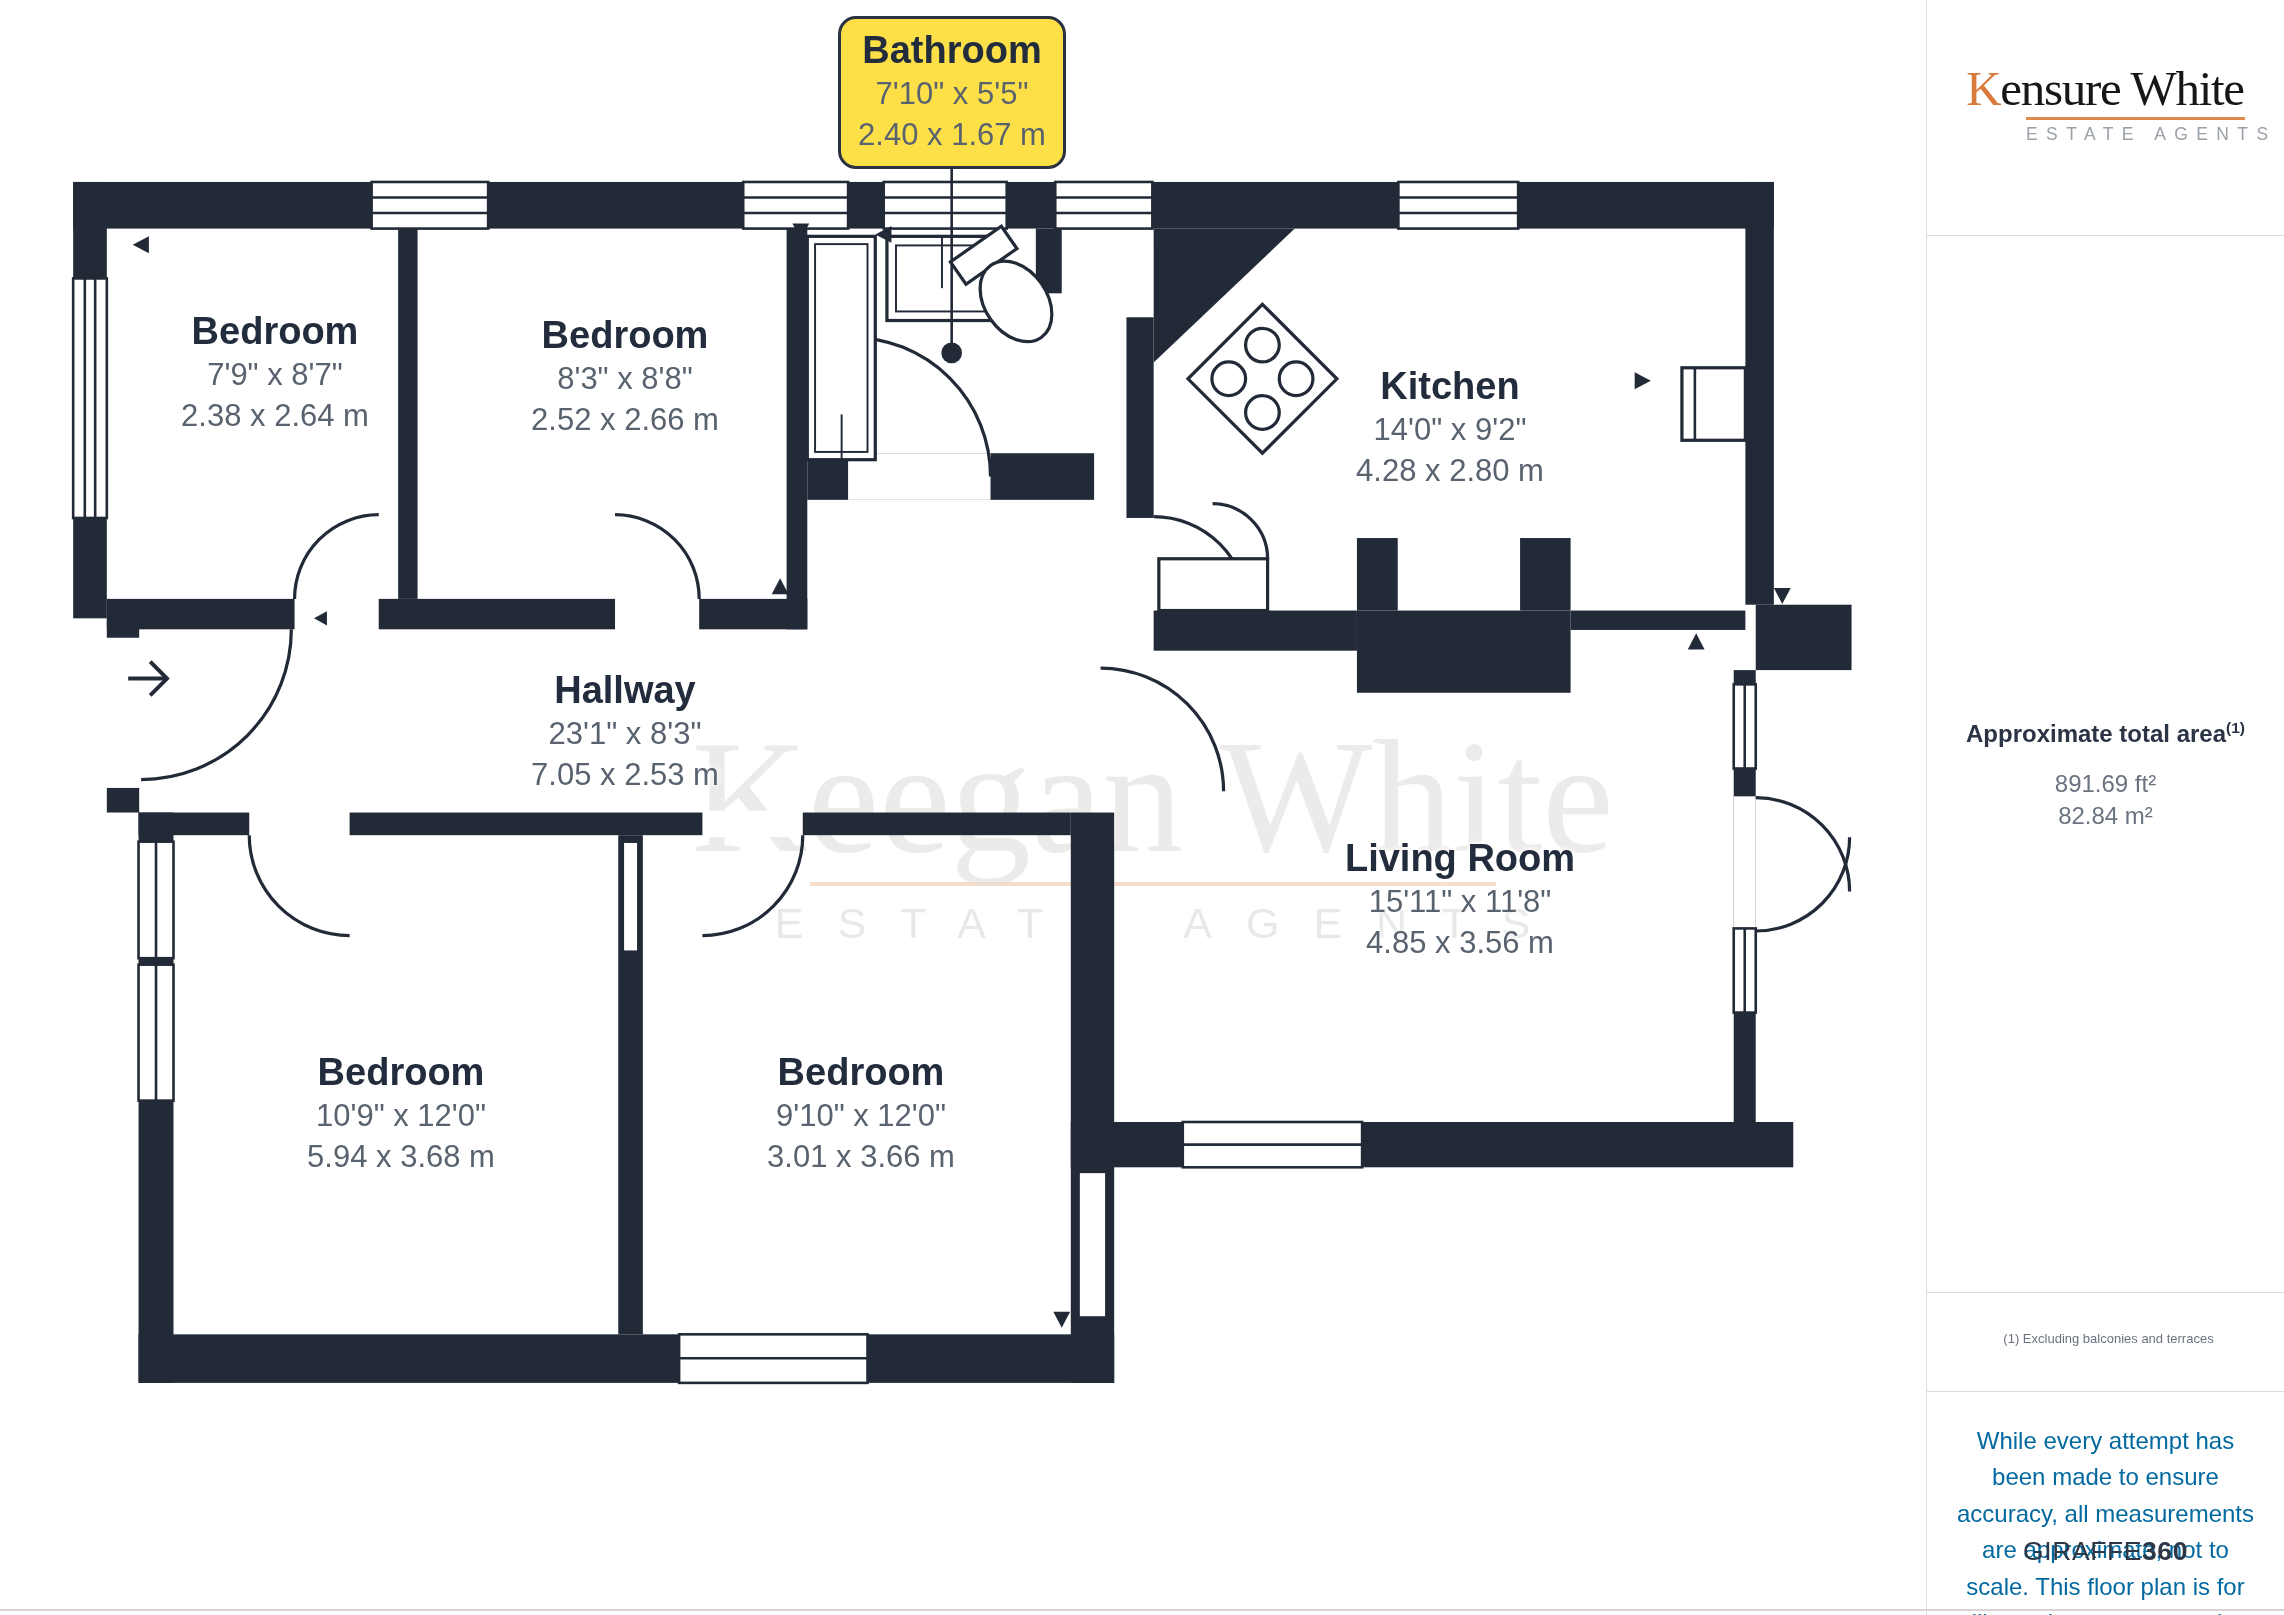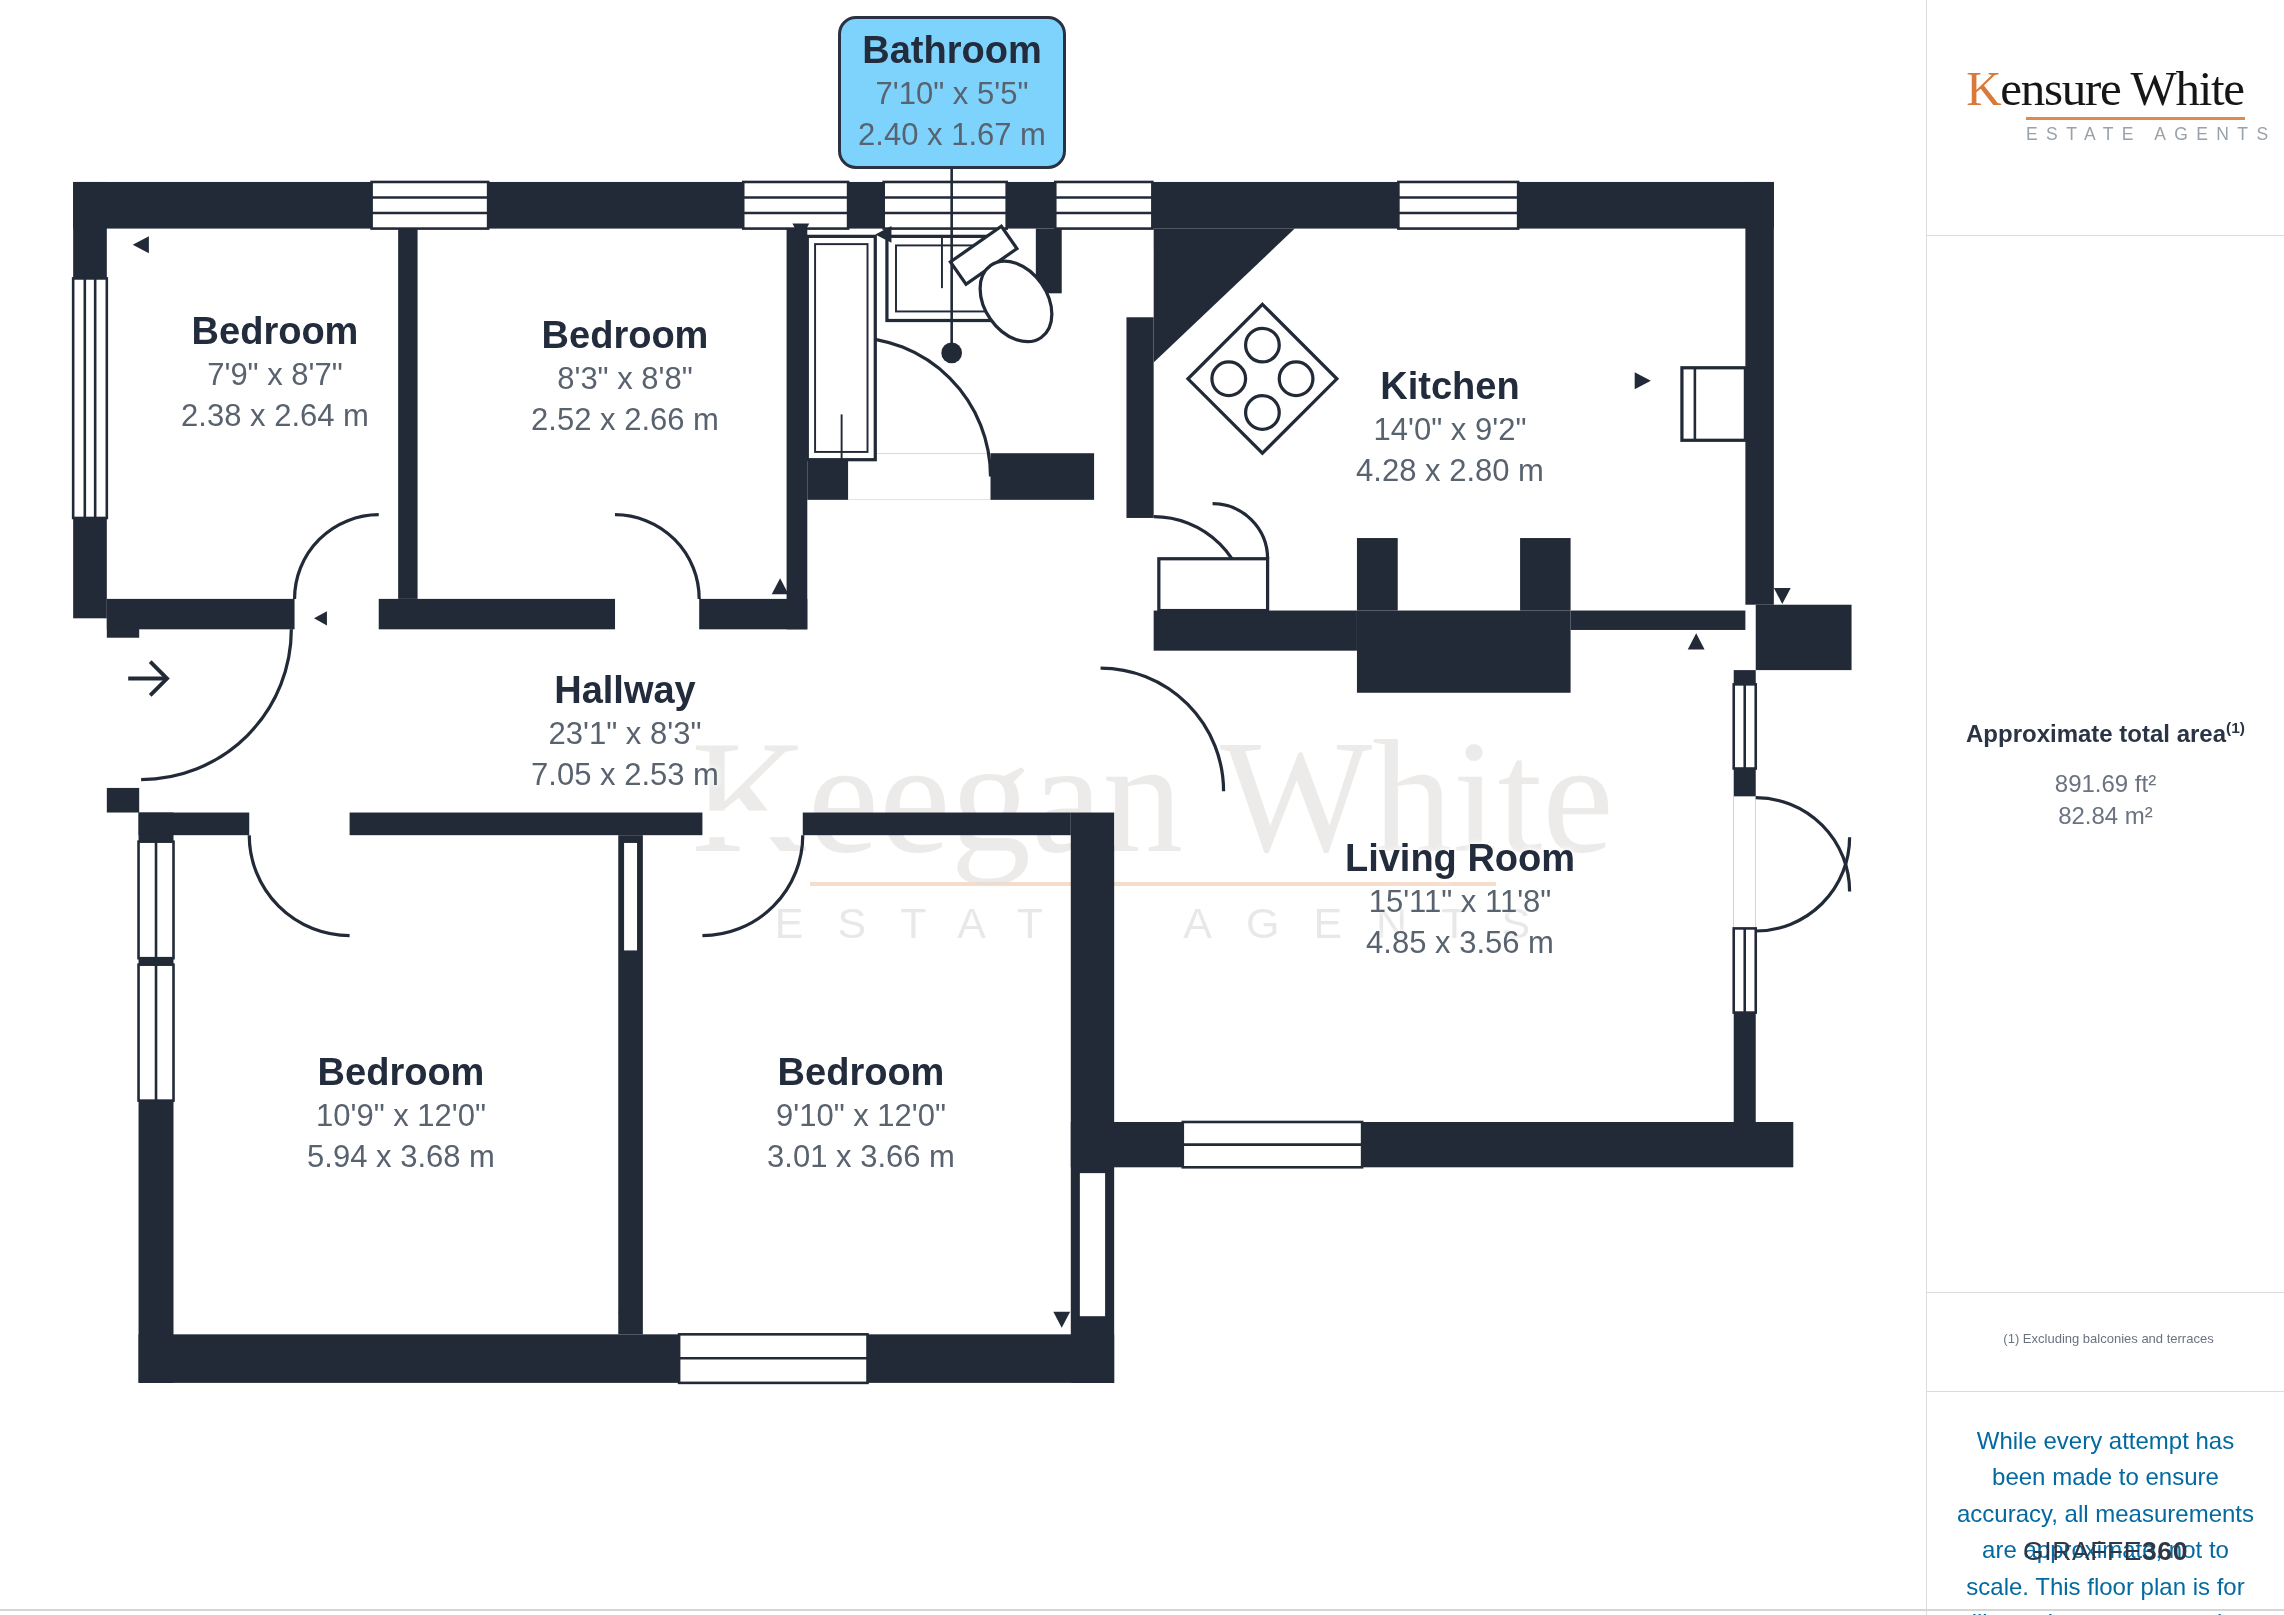--- a/index.html
+++ b/index.html
@@ -16,21 +16,21 @@
   .watermark .wm2{font-size:43px;letter-spacing:34px;color:rgba(214,213,211,0.55);white-space:nowrap;padding-left:34px;}
 
   svg.plan{position:absolute;left:0;top:0;z-index:2;}
 
   
   .room-label{position:absolute;width:414px;margin-left:-207px;text-align:center;z-index:3;text-shadow:0 0 9px #fff,0 0 6.5px #fff;}
   .room-name{font-size:38px;font-weight:700;color:#222c3c;line-height:1.2;}
   .room-dims{font-size:31px;color:#59626f;line-height:1.32;}
 
   
-  .callout{position:absolute;left:838px;top:15.5px;width:228px;height:153px;background:#7dd3fc;border:3.9px solid #2a3242;border-radius:18px;z-index:4;display:flex;flex-direction:column;justify-content:center;text-align:center;box-sizing:border-box;}
+  .callout{position:absolute;left:838px;top:15.5px;width:228px;height:153px;background:#fde047;border:3.9px solid #2a3242;border-radius:18px;z-index:4;display:flex;flex-direction:column;justify-content:center;text-align:center;box-sizing:border-box;}
 
   
   .logo-wrap{position:absolute;top:60px;left:39px;width:278px;text-align:center;}
   .logo-main{font-family:"Liberation Serif",serif;font-size:49px;color:#161616;letter-spacing:-1.3px;white-space:nowrap;}
   .logo-main .logo-k{color:#d9793a;}
   .logo-rule{width:219px;height:3.2px;background:#dd8a4f;margin:0 0 3.9px 60px;}
   .logo-sub{font-size:17.5px;letter-spacing:8.4px;color:#9aa1a8;margin-left:60px;width:219px;text-align:center;white-space:nowrap;}
   .sb-divider{position:absolute;left:0;width:100%;height:1.3px;background:#dcdcdc;}
   .area-title{position:absolute;top:719px;left:0;width:100%;text-align:center;font-size:24px;font-weight:700;color:#2a3444;}
   .area-title sup{font-size:15.5px;}

